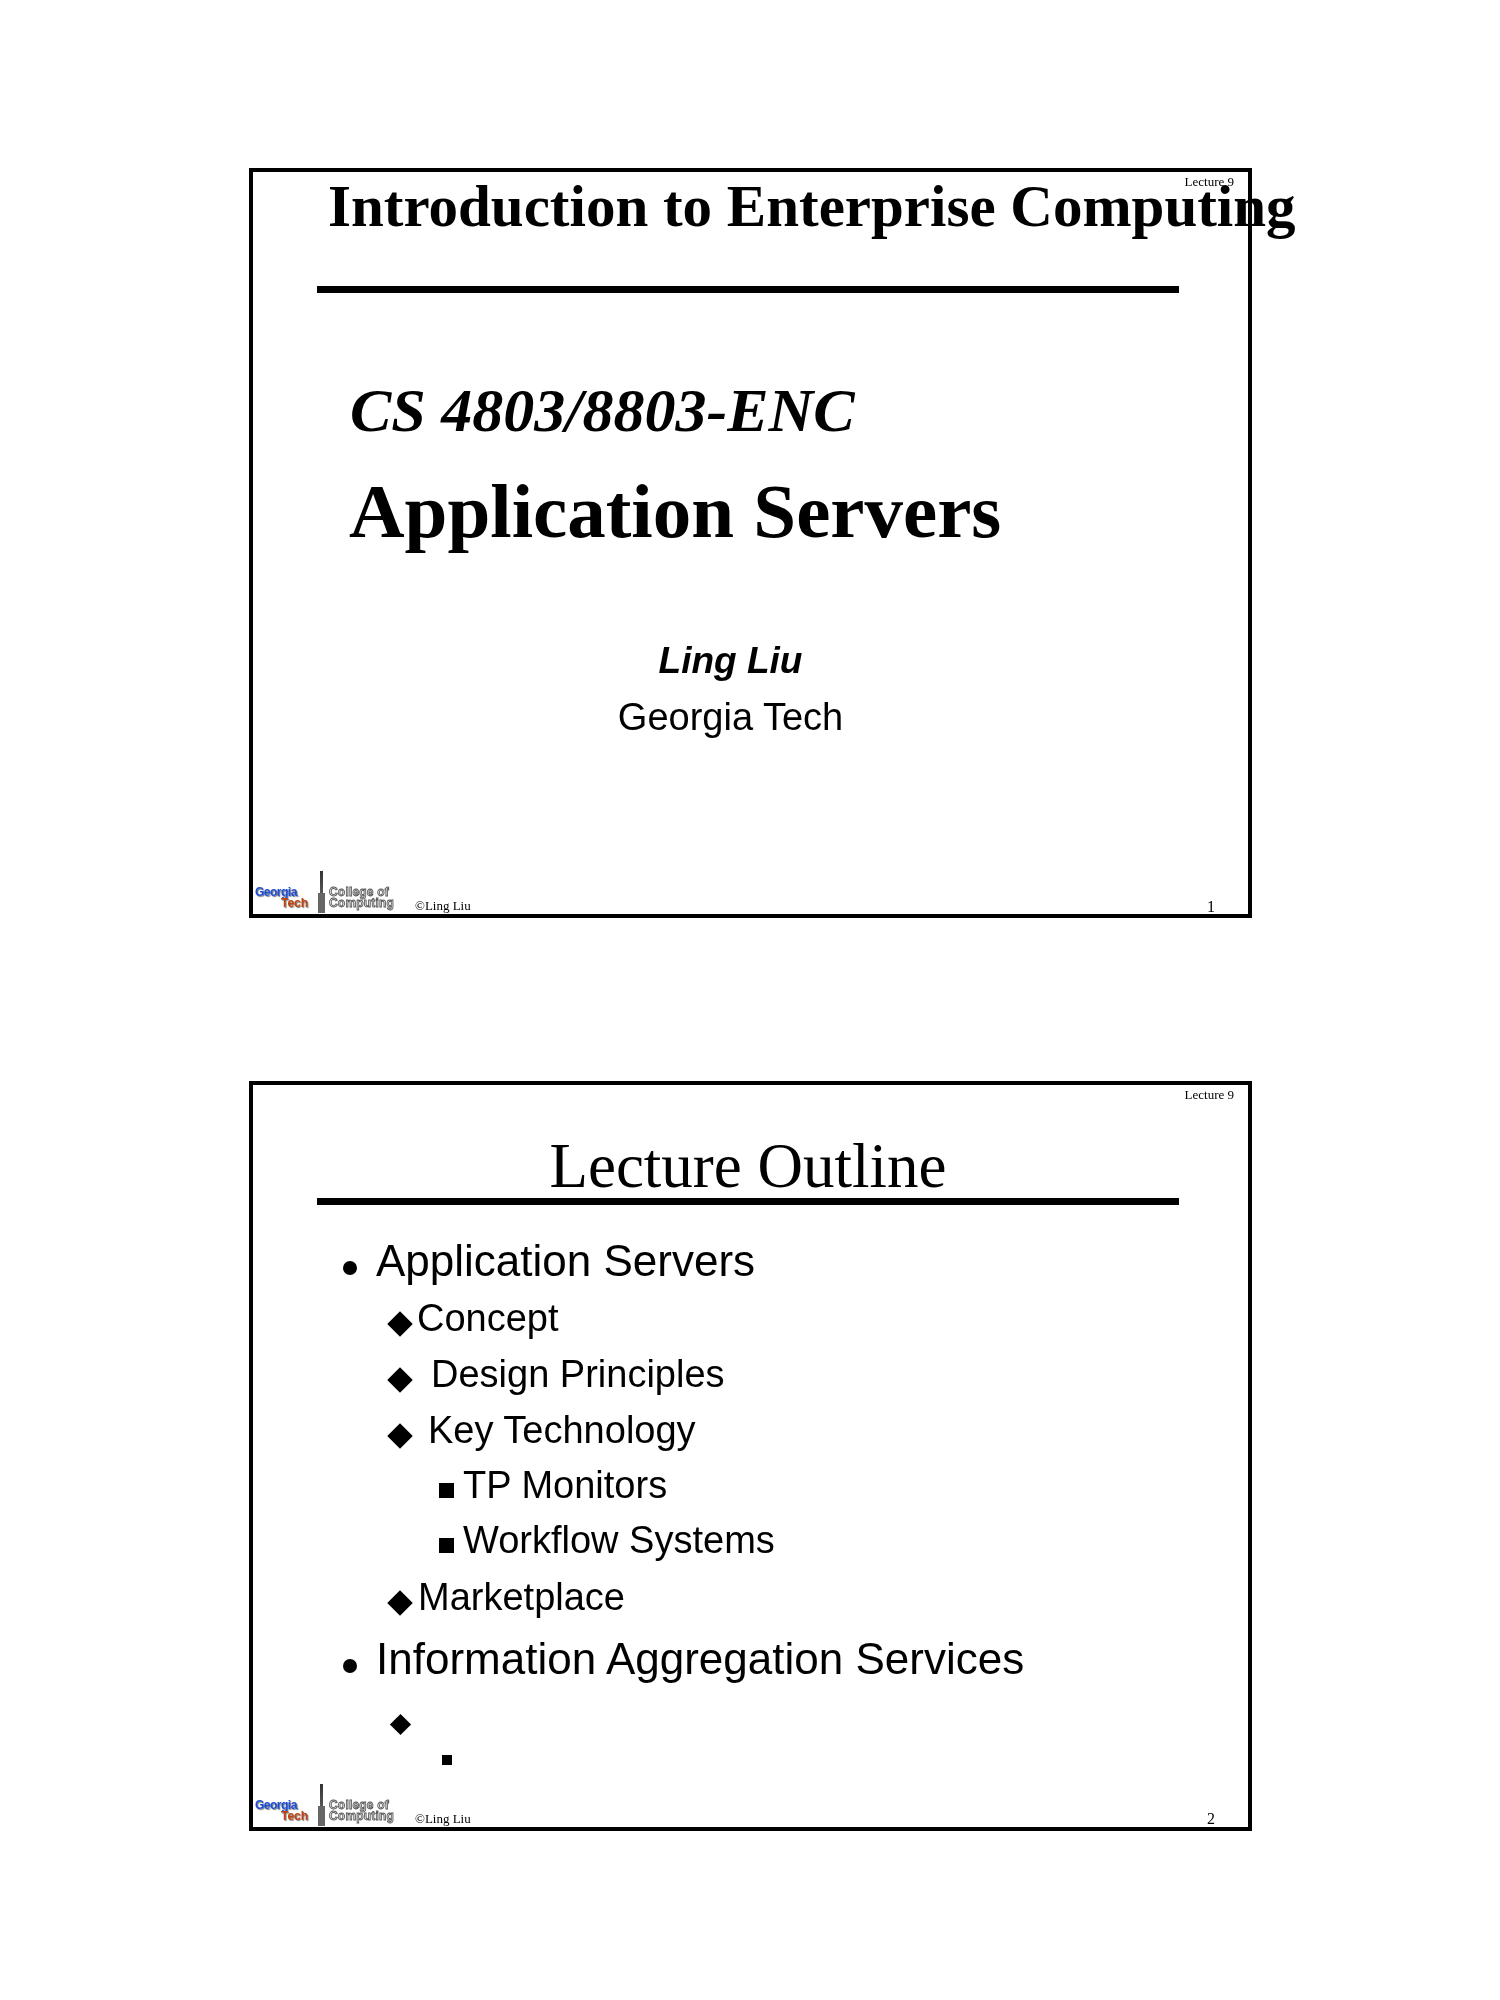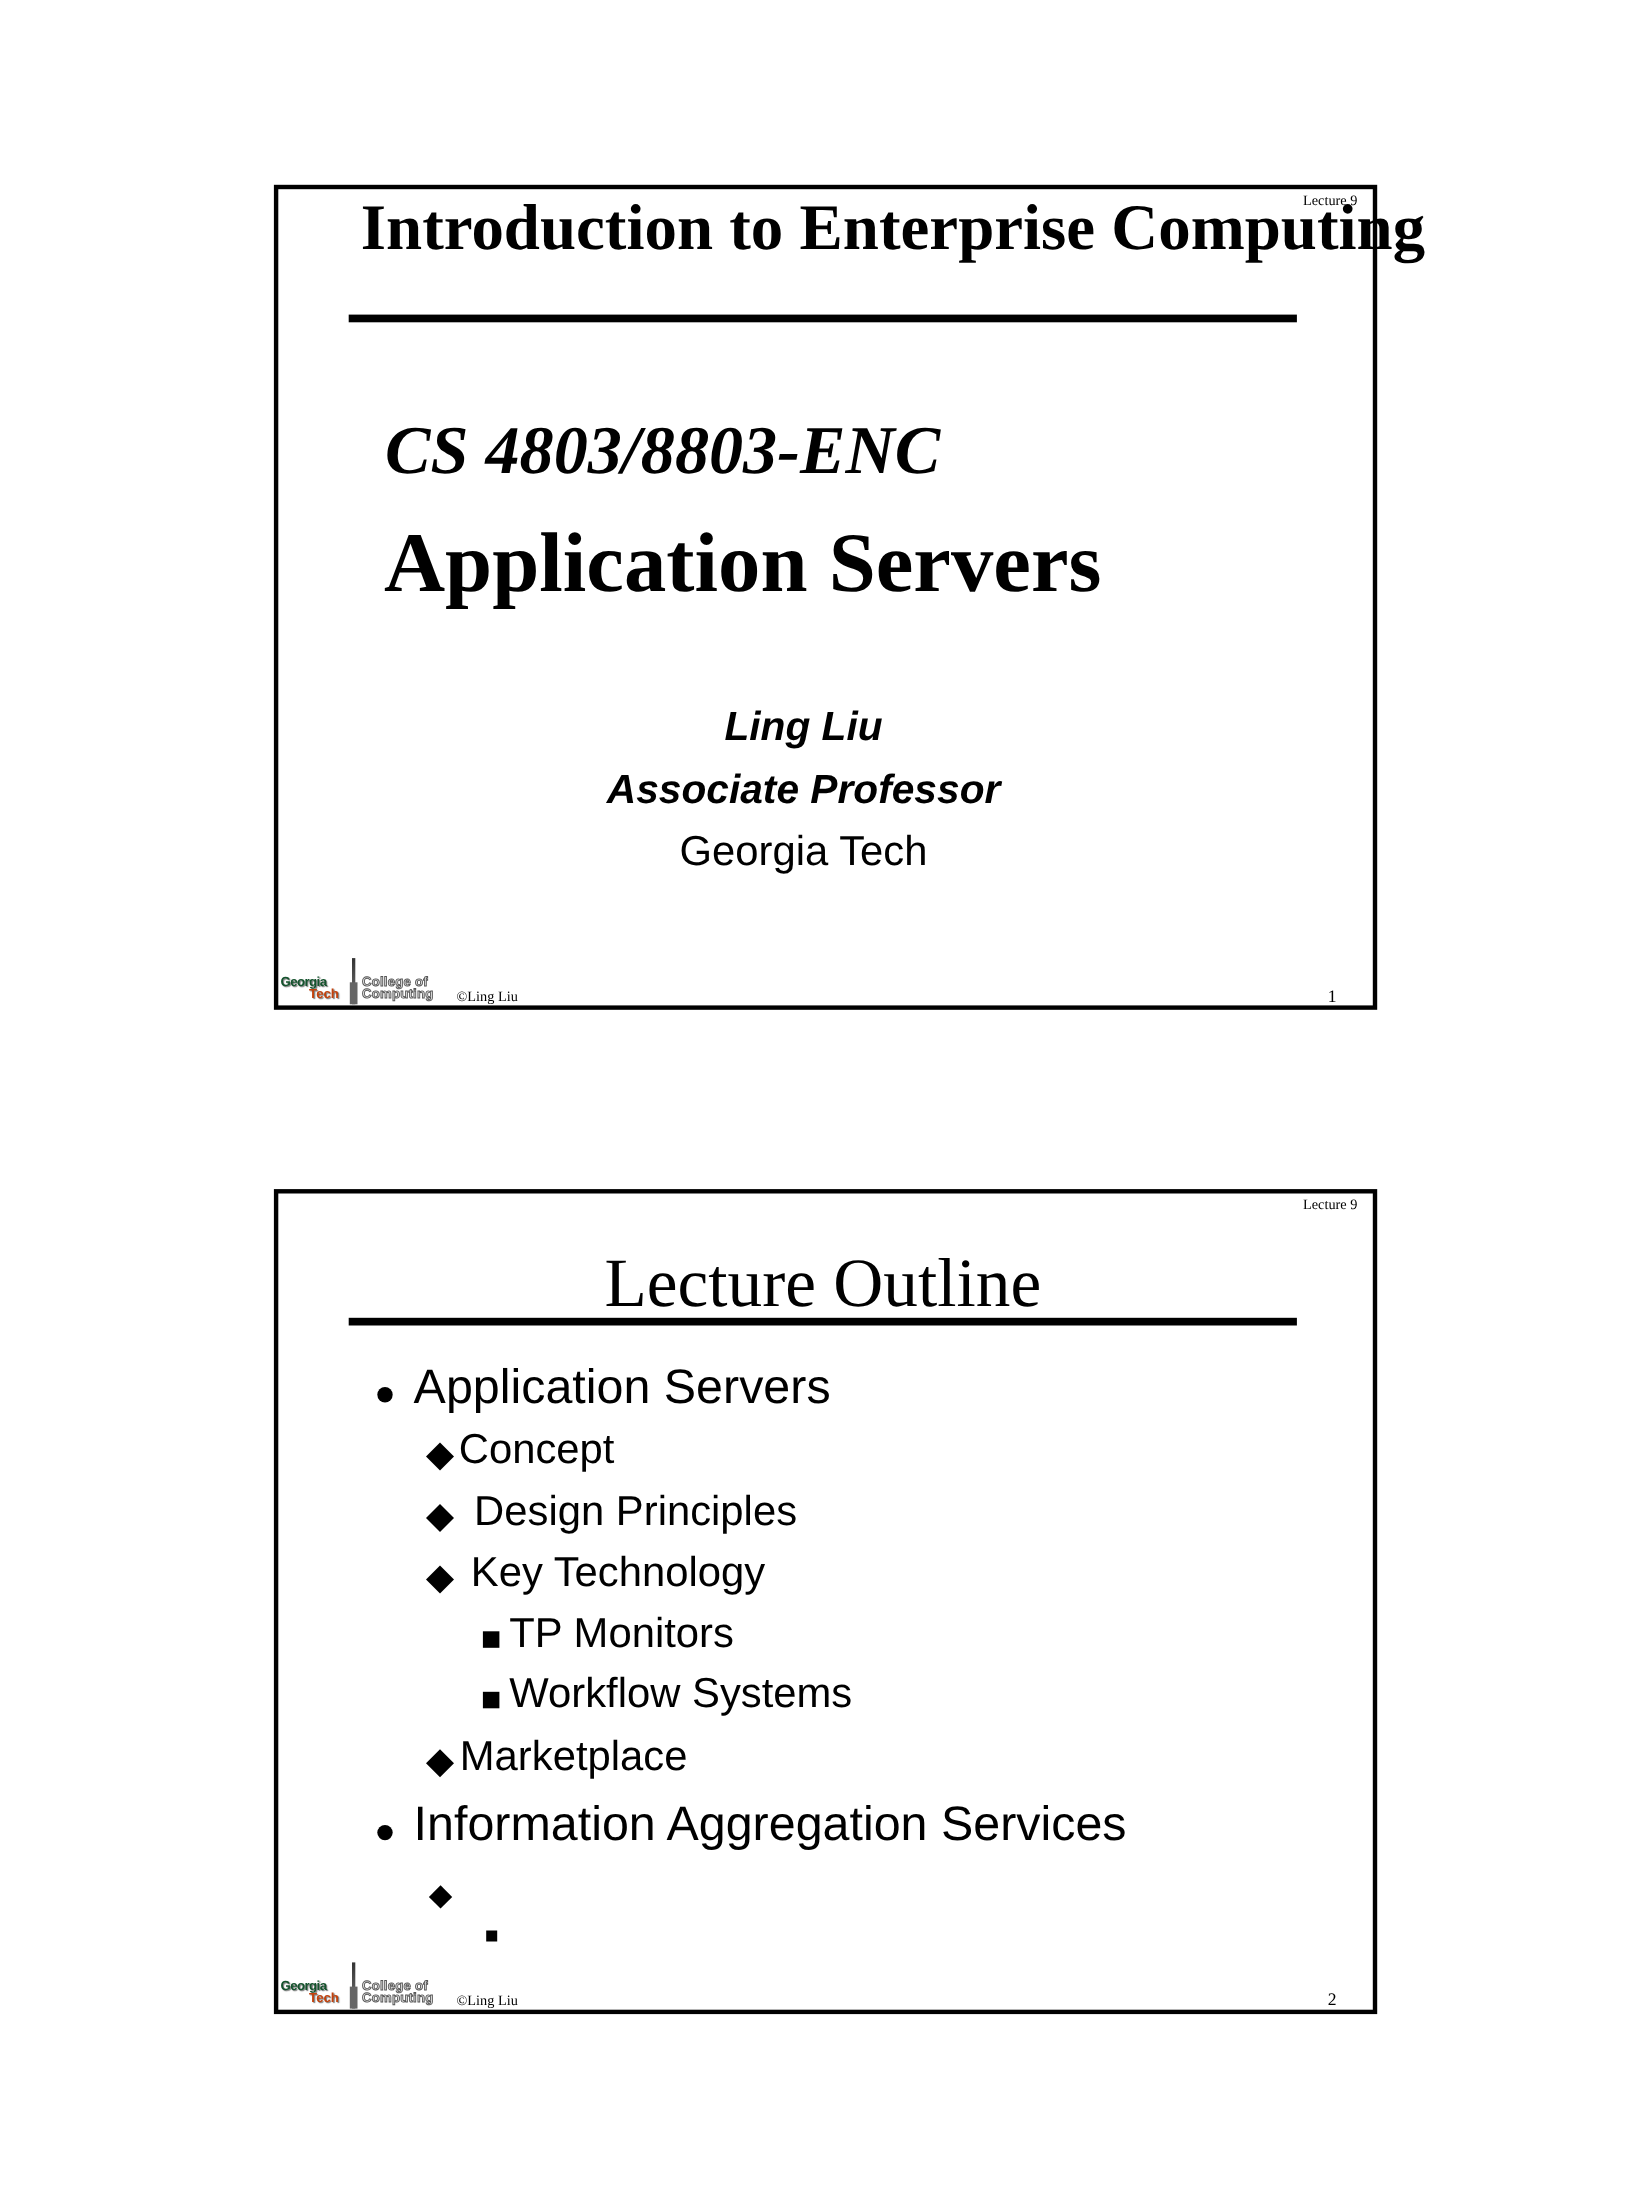--- a/index.html
+++ b/index.html
@@ -5,21 +5,21 @@
   html, body { margin: 0; padding: 0; background: #ffffff; }
   body { width: 1500px; height: 2000px; position: relative; overflow: hidden; color: #000; }
   .slide { position: absolute; left: 249px; width: 995px; height: 742px; border: 4px solid #000000; background: #fff; }
   .abs { position: absolute; white-space: nowrap; line-height: 1; }
   .serif { font-family: "Liberation Serif", "DejaVu Serif", serif; }
   .sans { font-family: "Liberation Sans", "DejaVu Sans", sans-serif; }
   .lecture-tag { font-size: 13px; right: 14px; top: 3px; }
   .rule { position: absolute; background: #000; height: 7px; left: 64px; width: 862px; }
   .page-num { font-size: 16px; right: 33px; }
   .footer { position: absolute; left: 0; bottom: 1px; height: 42px; width: 240px; }
-  .gt-georgia { position: absolute; left: 2px; top: 14px; font-family: "Liberation Sans", sans-serif; font-weight: bold; font-size: 12px; letter-spacing: -0.5px; color: #14532d; text-shadow: 1px 1px 1px #777; }
+  .gt-georgia { position: absolute; left: 2px; top: 14px; font-family: "Liberation Sans", sans-serif; font-weight: bold; font-size: 12px; letter-spacing: -0.5px; color: #1d4ed8; text-shadow: 1px 1px 1px #777; }
   .gt-tech { position: absolute; left: 28px; top: 25px; font-family: "Liberation Sans", sans-serif; font-weight: bold; font-size: 12px; color: #c2410c; text-shadow: 1px 1px 1px #777; }
   .gt-tower { position: absolute; left: 67px; top: 0; width: 3px; height: 42px; background: linear-gradient(#333, #777); }
   .gt-tower::before { content: ""; position: absolute; left: -2px; top: 22px; width: 7px; height: 20px; background: #666; }
   .coc-1, .coc-2 { position: absolute; left: 76px; font-family: "Liberation Sans", sans-serif; font-weight: bold; font-size: 12px; color: #ddd; -webkit-text-stroke: 0.8px #555; letter-spacing: 0.2px; }
   .coc-1 { top: 14px; }
   .coc-2 { top: 25px; }
   .copyright { position: absolute; left: 162px; top: 27px; font-size: 13px; font-family: "Liberation Serif", serif; }
   .bullet-dot { position: absolute; width: 14px; height: 14px; border-radius: 50%; background: #000; }
   .bullet-diamond { position: absolute; width: 18px; height: 18px; background: #000; transform: rotate(45deg); }
   .bullet-square { position: absolute; width: 15px; height: 15px; background: #000; }
@@ -32,21 +32,20 @@
   <span class="abs serif lecture-tag">Lecture 9</span>
 
   <span class="abs serif" style="left:75px; top:5px; font-size:59px; font-weight:bold;">Introduction to Enterprise Computing</span>
   <div class="rule" style="top:114px;"></div>
 
   <span class="abs serif" style="left:97px; top:207px; font-size:62px; font-weight:bold; font-style:italic;">CS 4803/8803-ENC</span>
   <span class="abs serif" style="left:96px; top:301px; font-size:77px; font-weight:bold;">Application Servers</span>
 
   <div style="position:absolute; left:0; width:955px; top:460px; text-align:center;">
     <div class="sans" style="font-size:37px; font-weight:bold; font-style:italic; line-height:57px;">Ling Liu</div>
-    <div class="sans" style="font-size:37px; font-weight:bold; font-style:italic; line-height:57px;">Associate Professor</div>
     <div class="sans" style="font-size:38px; line-height:57px;">Georgia Tech</div>
   </div>
 
   <div class="footer">
     <span class="gt-georgia">Georgia</span>
     <span class="gt-tech">Tech</span>
     <span class="gt-tower"></span>
     <span class="coc-1">College of</span>
     <span class="coc-2">Computing</span>
     <span class="copyright">©Ling Liu</span>

